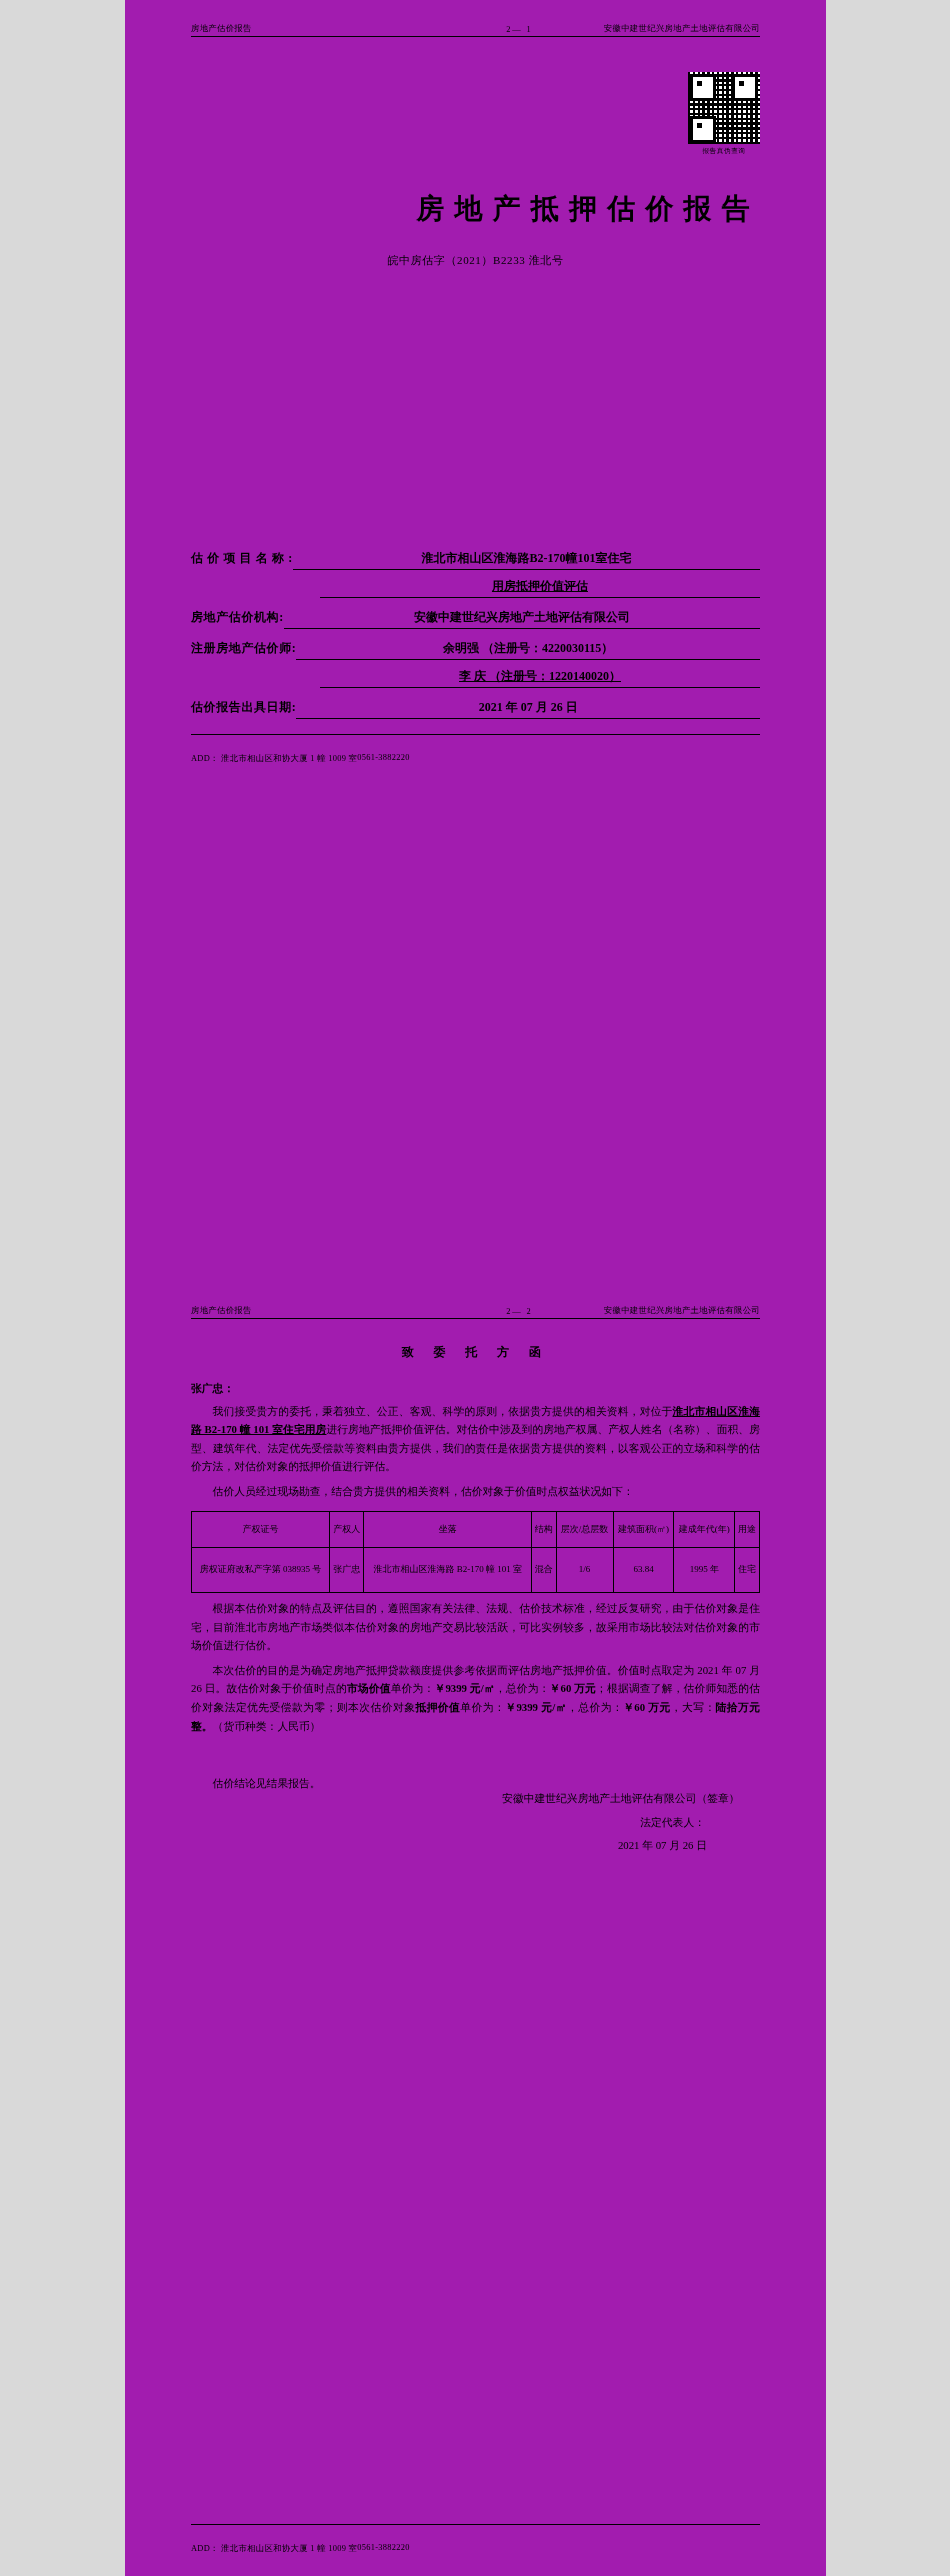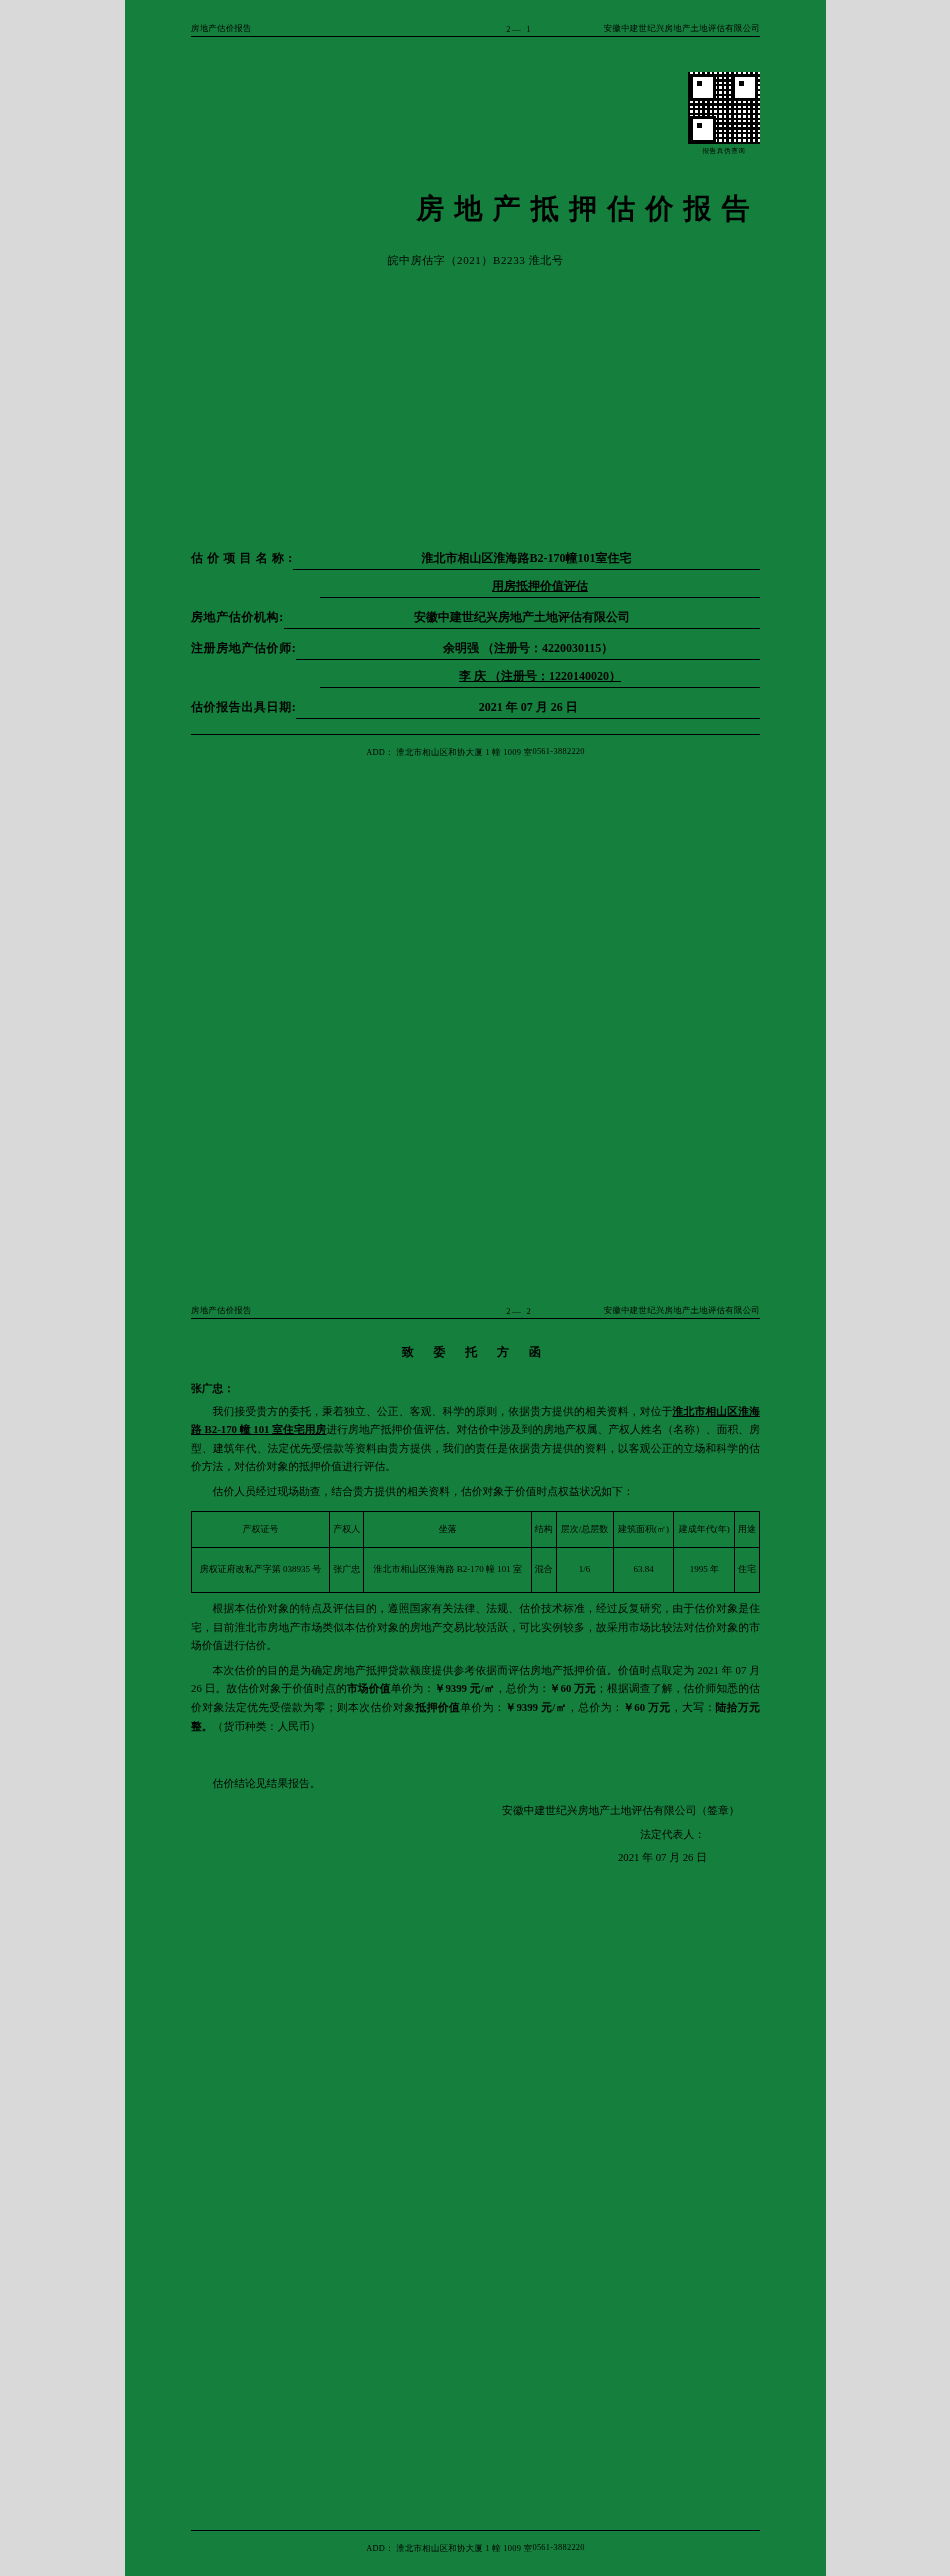--- a/index.html
+++ b/index.html
@@ -12,21 +12,21 @@
   }
   .page-wrap {
     width: 951px;
     margin: 0 auto;
     background: #d9d9d9;
     padding: 0;
   }
   .sheet {
     width: 701px;
     margin: 0 auto;
-    background: #15803d;
+    background: #a21caf;
     box-sizing: border-box;
     position: relative;
   }
   
   .page1 {
     height: 1282px;
     padding: 0 66px;
   }
   .page2 {
     height: 1294px;
@@ -123,23 +123,23 @@
   }
   .meta-row.second {
     margin-top: -2.4px;
     text-decoration: underline;
   }
   .meta-indent { width: 129px; }
 
   .footer {
     margin-top: 15.6px;
     border-top: 1px solid #000;
-    padding-top: 12px;
+    padding-top: 18px;
     display: flex;
-    justify-content: center;
+    justify-content: flex-start;
     font-size: 8.4px;
     letter-spacing: 0.3px;
   }
   .footer-abs {
     position: absolute;
     left: 66px;
     right: 66px;
     bottom: 21.6px;
   }
 
@@ -180,21 +180,21 @@
     line-height: 1.45;
   }
   table.info th { font-weight: normal; height: 26px;}
   table.info td { height: 36px; }
 
   .sign-block {
     margin-top: 42px;
     font-size: 10.8px;
   }
   .sign-note { text-indent: 2em; }
-  .sign-line { text-align: right; margin-top: 13px; padding-right: 20.4px;}
+  .sign-line { text-align: right; margin-top: 1px; padding-right: 20.4px;}
   .sign-line2 { text-align: right; margin-top: 9.6px; padding-right: 55px;}
   .sign-line3 { text-align: right; margin-top: 9.6px; padding-right: 53px;}
 </style>
 </head>
 <body>
 
 <div class="page-wrap">
 
   <div class="sheet page1">
 

